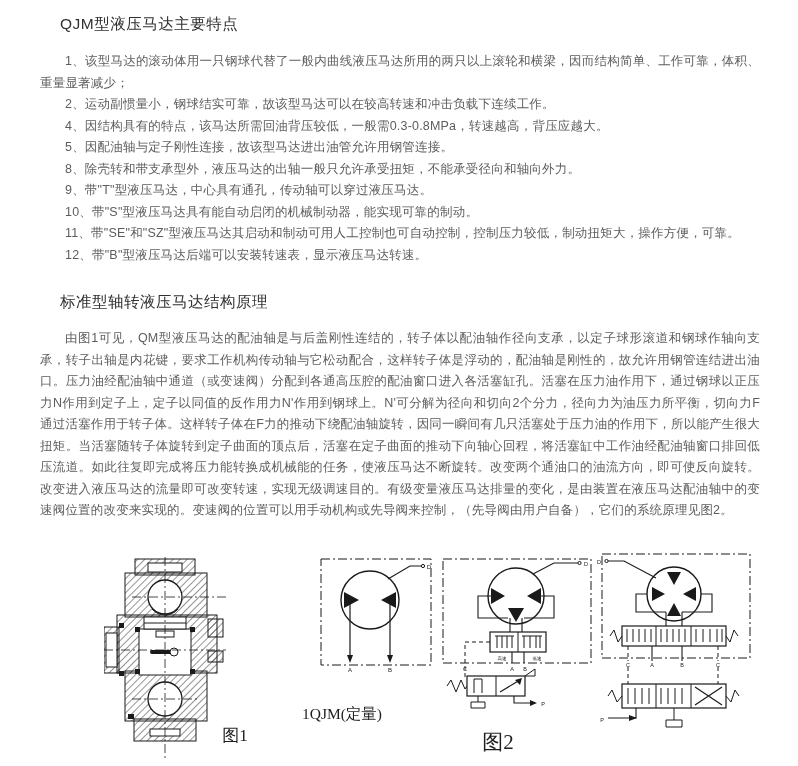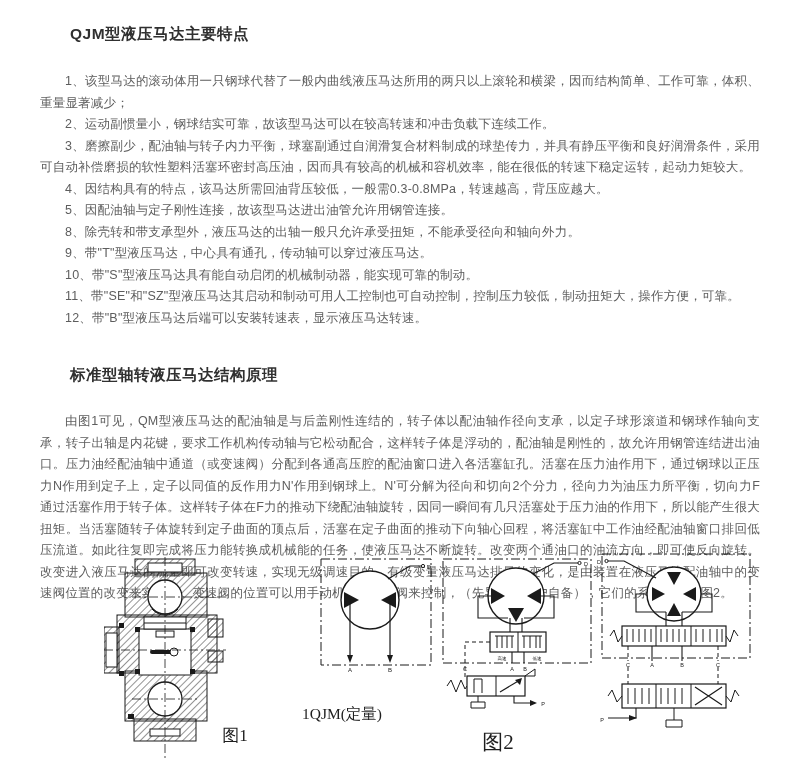--- a/index.html
+++ b/index.html
@@ -3,22 +3,22 @@
 <meta charset="utf-8">
 <style>
   html,body{margin:0;padding:0;}
   body{
     width:798px;height:766px;position:relative;background:#ffffff;
     font-family:"Liberation Sans","DejaVu Sans",sans-serif;
     overflow:hidden;
   }
   .content{padding:0 38px 0 40px;}
   h1.sec-title{
-    font-size:15.5px;font-weight:bold;color:#303030;
-    margin:16px;padding:8px 0 10px 14px;letter-spacing:.5px;
+    font-size:15.5px;font-weight:normal;color:#303030;
+    margin:6px;padding:8px 0 10px 14px;letter-spacing:.5px;
   }
   h1.sec-title.second{padding-top:20px;padding-bottom:9px;}
   p.body-line{
     margin:0;font-size:12.5px;line-height:21.5px;color:#5d5d5d;
     text-indent:2em;text-align:justify;letter-spacing:.2px;
   }
   .figure-layer{position:absolute;left:0;top:548px;width:798px;height:218px;}
   .fig-abs{position:absolute;}
   .fig-caption{
     position:absolute;font-family:"Liberation Serif","DejaVu Serif",serif;
@@ -33,21 +33,20 @@
   svg .dsh{stroke:#1a1a1a;fill:none;stroke-dasharray:4 3;}
   svg .blk{fill:#1a1a1a;stroke:none;}
 </style>
 </head>
 <body>
 
 <div class="content">
   <h1 class="sec-title">QJM型液压马达主要特点</h1>
   <p class="body-line">1、该型马达的滚动体用一只钢球代替了一般内曲线液压马达所用的两只以上滚轮和横梁，因而结构简单、工作可靠，体积、重量显著减少；</p>
   <p class="body-line">2、运动副惯量小，钢球结实可靠，故该型马达可以在较高转速和冲击负载下连续工作。</p>
-  <p class="body-line">3、磨擦副少，配油轴与转子内力平衡，球塞副通过自润滑复合材料制成的球垫传力，并具有静压平衡和良好润滑条件，采用可自动补偿磨损的软性塑料活塞环密封高压油，因而具有较高的机械和容机效率，能在很低的转速下稳定运转，起动力矩较大。</p>
   <p class="body-line">4、因结构具有的特点，该马达所需回油背压较低，一般需0.3-0.8MPa，转速越高，背压应越大。</p>
   <p class="body-line">5、因配油轴与定子刚性连接，故该型马达进出油管允许用钢管连接。</p>
   <p class="body-line">8、除壳转和带支承型外，液压马达的出轴一般只允许承受扭矩，不能承受径向和轴向外力。</p>
   <p class="body-line">9、带"T"型液压马达，中心具有通孔，传动轴可以穿过液压马达。</p>
   <p class="body-line">10、带"S"型液压马达具有能自动启闭的机械制动器，能实现可靠的制动。</p>
   <p class="body-line">11、带"SE"和"SZ"型液压马达其启动和制动可用人工控制也可自动控制，控制压力较低，制动扭矩大，操作方便，可靠。</p>
   <p class="body-line">12、带"B"型液压马达后端可以安装转速表，显示液压马达转速。</p>
 
   <h1 class="sec-title second">标准型轴转液压马达结构原理</h1>
   <p class="body-line">由图1可见，QM型液压马达的配油轴是与后盖刚性连结的，转子体以配油轴作径向支承，以定子球形滚道和钢球作轴向支承，转子出轴是内花键，要求工作机构传动轴与它松动配合，这样转子体是浮动的，配油轴是刚性的，故允许用钢管连结进出油口。压力油经配油轴中通道（或变速阀）分配到各通高压腔的配油窗口进入各活塞缸孔。活塞在压力油作用下，通过钢球以正压力N作用到定子上，定子以同值的反作用力N'作用到钢球上。N'可分解为径向和切向2个分力，径向力为油压力所平衡，切向力F通过活塞作用于转子体。这样转子体在F力的推动下绕配油轴旋转，因同一瞬间有几只活塞处于压力油的作用下，所以能产生很大扭矩。当活塞随转子体旋转到定子曲面的顶点后，活塞在定子曲面的推动下向轴心回程，将活塞缸中工作油经配油轴窗口排回低压流道。如此往复即完成将压力能转换成机械能的任务，使液压马达不断旋转。改变两个通油口的油流方向，即可使反向旋转。改变进入液压马达的流量即可改变转速，实现无级调速目的。有级变量液压马达排量的变化，是由装置在液压马达配油轴中的变速阀位置的改变来实现的。变速阀的位置可以用手动机构或先导阀来控制，（先导阀由用户自备），它们的系统原理见图2。</p>

